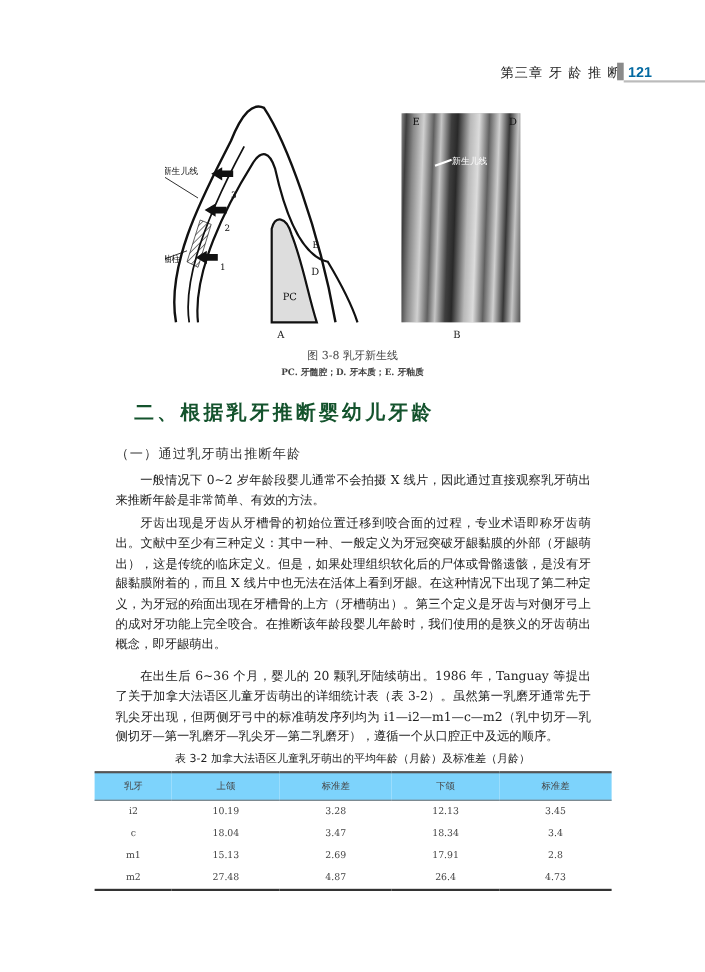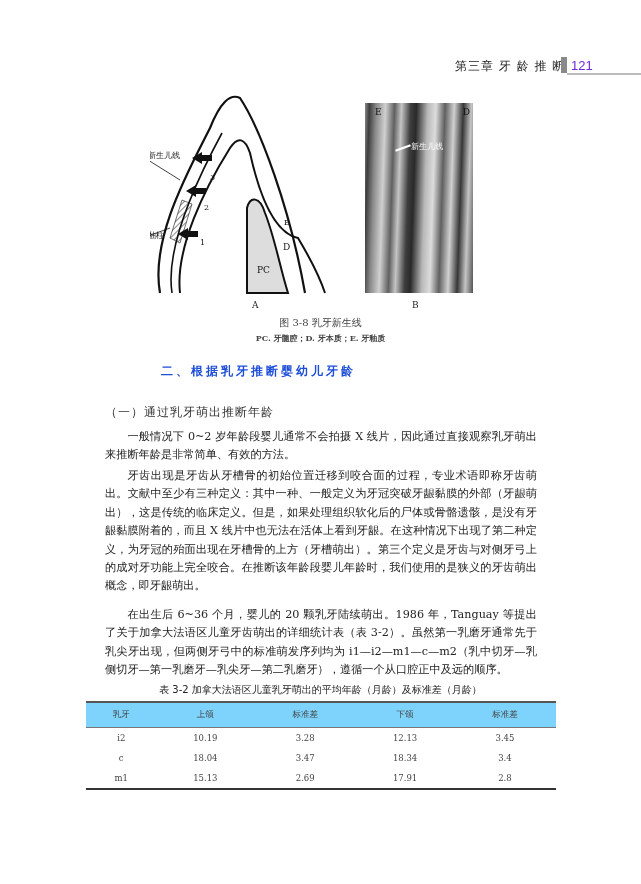--- a/index.html
+++ b/index.html
@@ -1,39 +1,39 @@
 <!DOCTYPE html>
 <html><head>
 <meta charset="utf-8">
 <style>
   html,body{margin:0;padding:0;background:#fff;}
   body{width:641px;height:884px;position:relative;overflow:hidden;font-family:"DejaVu Serif","Liberation Serif",serif;color:#222;}
   .header{position:absolute;top:56px;left:0;width:641px;height:20px;}
   .header .chap{position:absolute;left:455px;top:2px;font-family:"DejaVu Sans","Liberation Sans",sans-serif;font-size:12px;letter-spacing:1px;color:#222;}
   .header .bar{position:absolute;left:561px;top:1px;width:6px;height:16px;background:#8a8a8a;}
-  .header .pgnum{position:absolute;left:571px;top:2px;font-family:"Liberation Sans",sans-serif;font-size:13px;font-weight:normal;color:#6d28d9;}
+  .header .pgnum{position:absolute;left:571px;top:2px;font-family:"Liberation Sans",sans-serif;font-size:13px;font-weight:bold;color:#0369a1;}
   .header .rule{position:absolute;left:567px;top:17px;width:74px;height:2px;background:#bbb;}
 
   .fig{position:absolute;top:88px;left:150px;width:360px;height:220px;}
   .figA{position:absolute;left:0;top:0;width:200px;height:220px;}
   .figB{position:absolute;left:215px;top:15px;width:108px;height:190px;
     background:
       linear-gradient(92deg,rgba(0,0,0,0) 0%,rgba(0,0,0,.55) 4%,rgba(255,255,255,.0) 10%,rgba(255,255,255,.6) 18%,rgba(0,0,0,.3) 26%,rgba(255,255,255,.5) 32%,rgba(0,0,0,.55) 40%,rgba(0,0,0,.7) 45%,rgba(255,255,255,.4) 55%,rgba(255,255,255,.7) 62%,rgba(0,0,0,.3) 70%,rgba(255,255,255,.6) 78%,rgba(0,0,0,.6) 86%,rgba(255,255,255,.5) 93%,rgba(0,0,0,.4) 100%),
       #8a8a8a;}
   .figB .lblE{position:absolute;left:10px;top:4px;font-size:9px;color:#111;}
   .figB .lblD{position:absolute;right:3px;top:4px;font-size:9px;color:#111;}
   .figB .nnl{position:absolute;left:46px;top:38px;font-size:8px;color:#fff;}
   .figB .arrow{position:absolute;left:30px;top:44px;width:16px;height:2px;background:#fff;transform:rotate(-20deg);}
   .figB-cap{position:absolute;left:262px;top:212px;font-size:9px;}
   .figA-cap{position:absolute;left:102px;top:212px;font-size:9px;}
 
   .caption{position:absolute;top:316px;left:0;width:641px;text-align:center;font-size:10px;color:#444;}
   .caption .sub{display:block;font-size:8px;margin-top:3px;font-weight:bold;}
 
-  .sec-title{position:absolute;top:363px;left:0;width:517px;text-align:center;font-size:12px;font-weight:bold;letter-spacing:3px;color:#1d4ed8;}
+  .sec-title{position:absolute;top:363px;left:0;width:517px;text-align:center;font-size:18px;font-weight:bold;letter-spacing:3px;color:#14532d;}
   .subsec{position:absolute;top:404px;left:105px;font-size:12px;color:#333;letter-spacing:1px;}
 
   .body{position:absolute;left:105px;width:432px;font-size:11.2px;line-height:18.4px;color:#222;text-align:justify;}
   .body p{margin:0;text-indent:2em;}
   .p1{top:428px;}
   .p2{top:467px;}
   .p3{top:574px;margin-top:32px;}
 
   .tbl-title{position:absolute;top:683px;left:0;width:641px;text-align:center;font-family:"DejaVu Sans","Liberation Sans",sans-serif;font-size:10px;color:#222;}
   table{position:absolute;top:701px;left:86px;width:470px;border-collapse:collapse;font-size:8.5px;color:#444;}
@@ -141,14 +141,21 @@
       <td>18.34</td>
       <td>3.4</td>
     </tr>
     <tr>
       <td>m1</td>
       <td>15.13</td>
       <td>2.69</td>
       <td>17.91</td>
       <td>2.8</td>
     </tr>
+    <tr>
+      <td>m2</td>
+      <td>27.48</td>
+      <td>4.87</td>
+      <td>26.4</td>
+      <td>4.73</td>
+    </tr>
   </tbody>
 </table>
 
 </body></html>

